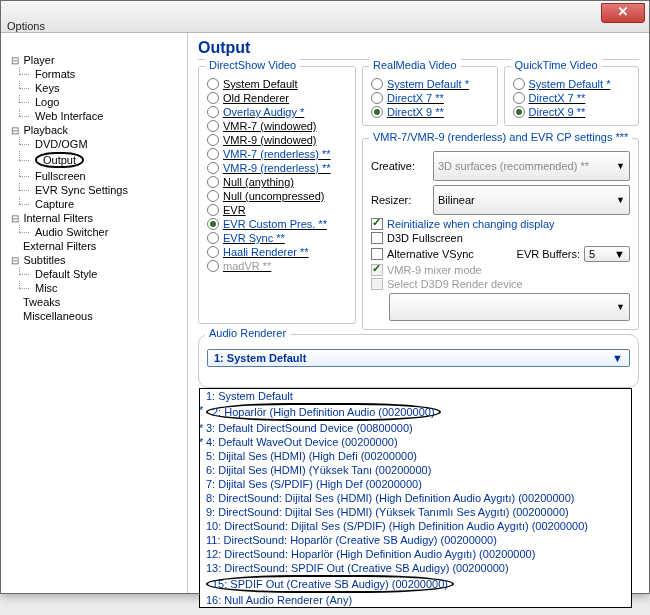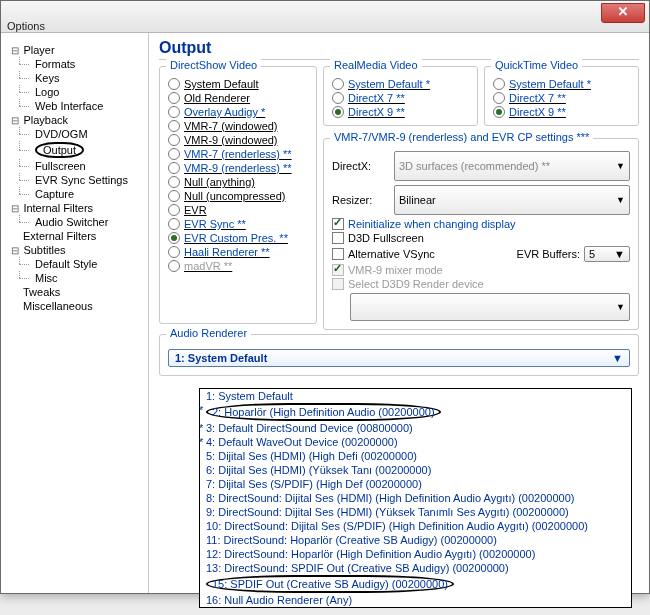--- a/index.html
+++ b/index.html
@@ -2,21 +2,21 @@
 <html><head>
 <meta charset="utf-8">
 <style>
 * { box-sizing: border-box; margin: 0; padding: 0; font-family: "Segoe UI", Tahoma, sans-serif; font-size: 11px; }
 body { background: #ececec; width: 650px; height: 615px; overflow: hidden; position: relative; }
 .window { position: absolute; top: 0; left: 0; width: 650px; background: #fff; border: 1px solid #6a6a6a; box-shadow: 0 2px 10px rgba(0,0,0,0.3); }
 .titlebar { height: 32px; background: linear-gradient(#f7f7f7,#e4e4e4); display: flex; align-items: flex-end; padding: 0 6px; border-bottom: 1px solid #b6b6b6; position: relative;}
 .titlebar .title { color: #222; }
 .close-btn { position: absolute; right: 4px; top: 2px; width: 44px; height: 20px; background: linear-gradient(#e07a78,#c8403a); border:1px solid #9c2d29; border-radius: 0 0 3px 3px; color:#fff; text-align:center; line-height:16px; font-weight:bold; font-size:13px; cursor:pointer;}
 .body { display: flex; }
-.tree { width: 148px; border-right: 1px solid #c9c9c9; padding: 10px 4px; min-height: 560px; background:#fff;}
+.tree { width: 187px; border-right: 1px solid #c9c9c9; padding: 20px 4px; min-height: 560px; background:#fff;}
 .tree-item { padding: 1px 0 1px 6px; white-space:nowrap; color:#000; cursor:pointer; position:relative;}
 .tree-item.parent::before { content:"⊟"; color:#5c5c5c; margin-right:4px; font-size:10px;}
 .tree-item.child { padding-left: 30px; position:relative;}
 .tree-item.child::before { content:""; position:absolute; left:14px; top:0; bottom:50%; border-left:1px dotted #999;}
 .tree-item.child::after { content:""; position:absolute; left:14px; top:50%; width:10px; border-top:1px dotted #999;}
 .circled { border:2px solid #000; border-radius: 50% / 60%; padding: 0 6px; display:inline-block;}
 .main { flex:1; padding: 6px 10px 10px 10px; background:#fff; position:relative; }
 .heading { font-size: 16px; font-weight: bold; color:#003399; border-bottom:1px solid #c9c9c9; padding-bottom:2px; margin-bottom:6px;}
 .cols { display:flex; gap:6px; }
 .group { border:1px solid #c9c9c9; border-radius:3px; padding: 10px 8px 6px; position:relative; margin-bottom:6px;text-decoration:underline;}
@@ -28,21 +28,21 @@
 .chk.sel::after{content:"✓";position:absolute;top:-3px;left:0;color:#1a5e1a;font-size:11px;font-weight:bold;}
 .chk.dis{border-color:#bbb;background:#f2f2f2;}
 .star{color:#0046b0;}
 .vmr-group{border:1px solid #c9c9c9;border-radius:3px;padding:10px 8px 6px;position:relative;}
 .field-row{display:flex;align-items:center;gap:6px;padding:2px 0;}
 .flabel{width:56px;}
 .combo{flex:1;border:1px solid #8a8a8a; background:linear-gradient(#fff,#eaeaea); padding:8px 4px; display:flex; justify-content:space-between; align-items:center; border-radius:2px;}
 .combo .arr{font-size:9px;}
 .combo.muted span:first-child{color:#888;}
 .small-combo{width:46px;border:1px solid #8a8a8a;background:linear-gradient(#fff,#eaeaea);padding:1px 4px;display:flex;justify-content:space-between;align-items:center;border-radius:2px;}
-.audio-group{border:1px solid #c9c9c9;border-radius:3px;padding:14px 8px 8px;position:relative;margin-top:4px;}
+.audio-group{border:1px solid #c9c9c9;border-radius:10px;padding:14px 8px 20px;position:relative;margin-top:4px;}
 .audio-combo{width:100%;border:1px solid #5a7ca8;background:linear-gradient(#fff,#e8f0fb);padding:2px 6px;display:flex;justify-content:space-between;align-items:center;font-weight:bold;color:#003399;border-radius:2px;}
 .dropdown{position:absolute;left:199px;top:388px;width:433px;border:1px solid #000;background:#fff;z-index:10;}
 .dd-item{padding:0 6px; color:#003399; white-space:nowrap; cursor:pointer; line-height:14px; position:relative;}
 .dd-item.sel{background:#3a6ecb;color:#fff;}
 .dd-item .asterisk{position:absolute;left:-1px;top:0;color:#003399;}
 .dd-circled{border:2px solid #000;border-radius:50% / 70%;display:inline-block;padding:0 4px;}
 .dis-text{color:#9a9a9a;}
 </style>
 </head>
 <body>
@@ -116,26 +116,26 @@
               </div>
               <div class="radio-row">
                 <span class="radio"></span>
                 <span>Null (uncompressed)</span>
               </div>
               <div class="radio-row">
                 <span class="radio"></span>
                 <span>EVR</span>
               </div>
               <div class="radio-row">
-                <span class="radio"></span>
-                <span class="star">EVR Sync **</span>
-              </div>
-              <div class="radio-row">
                 <span class="radio sel"></span>
                 <span class="star">EVR Custom Pres. **</span>
+              </div>
+              <div class="radio-row">
+                <span class="radio"></span>
+                <span class="star">EVR Sync **</span>
               </div>
               <div class="radio-row">
                 <span class="radio"></span>
                 <span class="star">Haali Renderer **</span>
               </div>
               <div class="radio-row">
                 <span class="radio"></span>
                 <span class="dis-text">madVR **</span>
               </div>
             </div>
@@ -173,21 +173,21 @@
                   <div class="radio-row">
                     <span class="radio sel"></span>
                     <span class="star">DirectX 9 **</span>
                   </div>
                 </div>
             </div>
           </div>
           <div class="vmr-group">
             <span class="group-title">VMR-7/VMR-9 (renderless) and EVR CP settings ***</span>
             <div class="field-row">
-              <span class="flabel">DirectX:</span>
+              <span class="flabel">Creative:</span>
               <div class="combo muted">
                   <span>3D surfaces (recommended) **</span>
                   <span class="arr">▼</span>
                 </div>
             </div>
             <div class="field-row">
               <span class="flabel">Resizer:</span>
               <div class="combo">
                   <span>Bilinear</span>
                   <span class="arr">▼</span>

